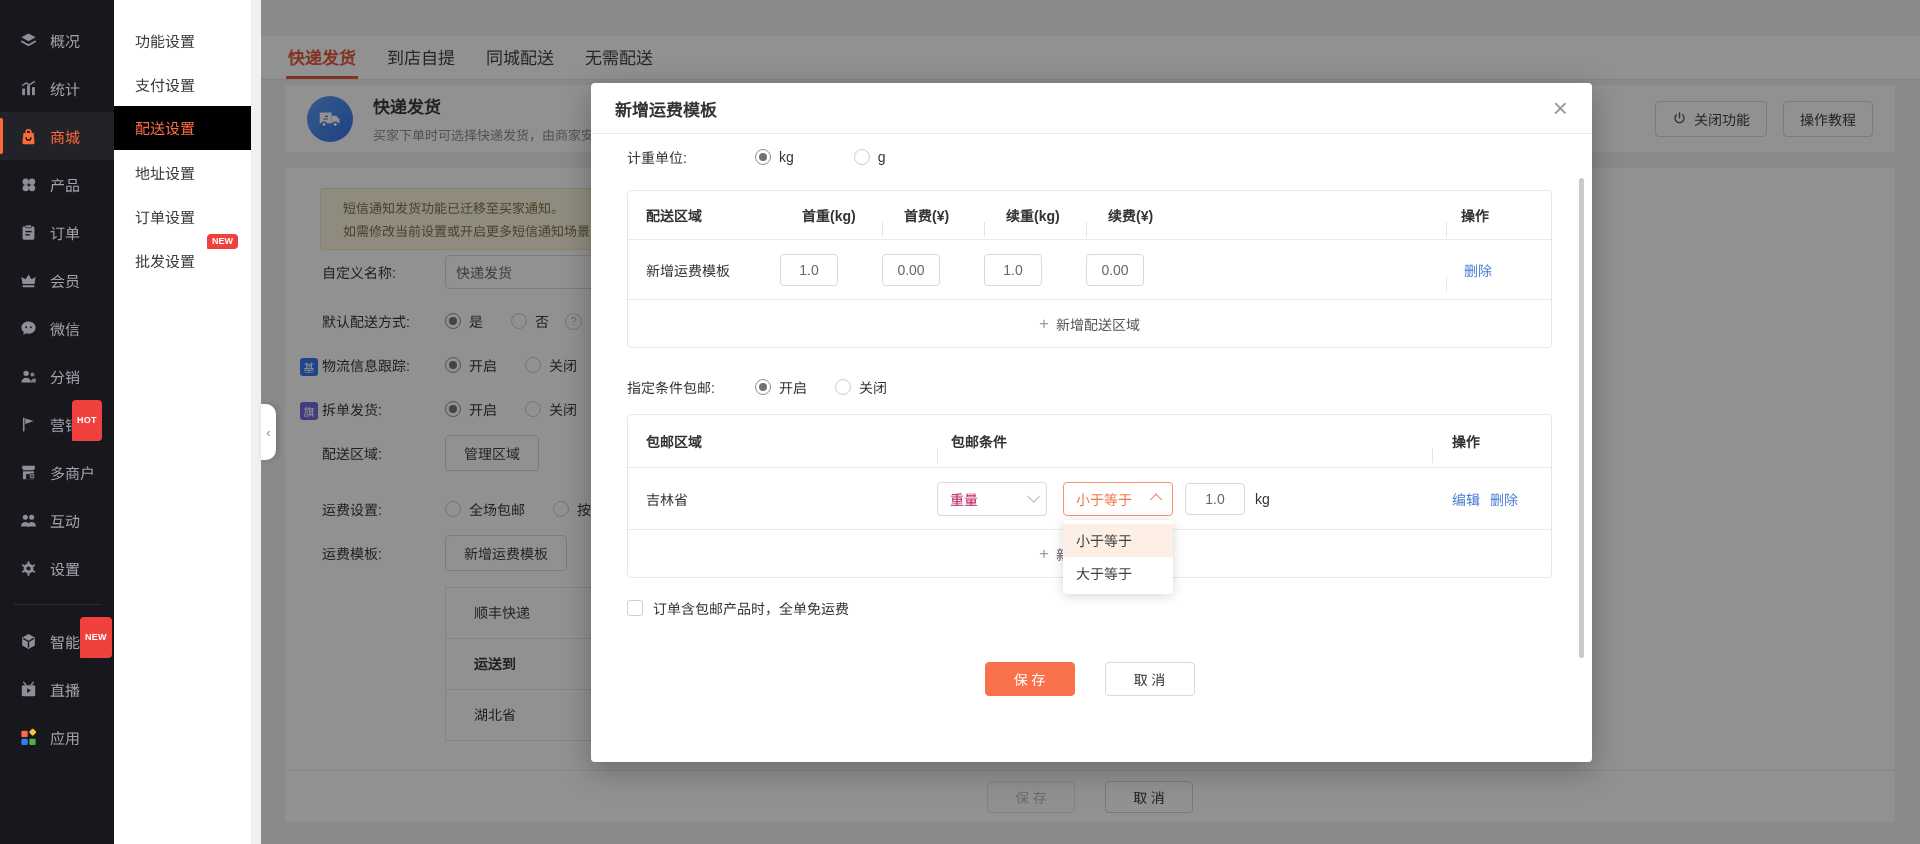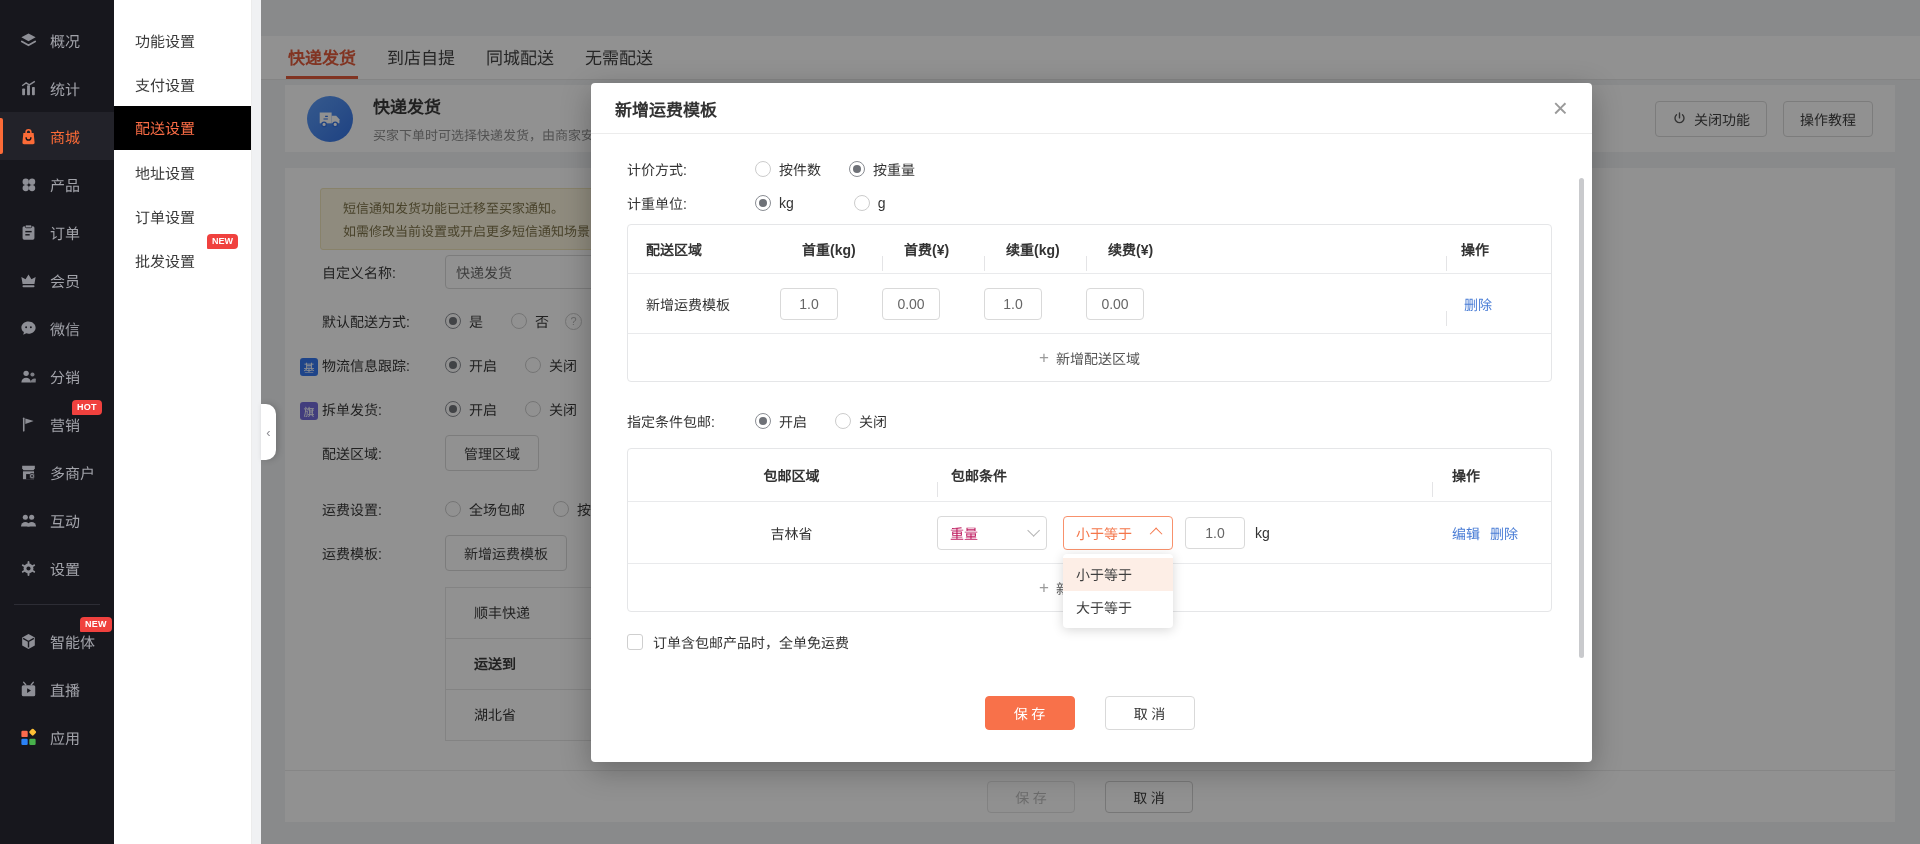--- a/index.html
+++ b/index.html
@@ -9,21 +9,21 @@
 
   
   #sidenav { position:absolute; left:0; top:0; width:114px; height:844px; background:#17171d; z-index:10; padding-top:16px; }
   .nav-item { position:relative; height:48px; display:flex; align-items:center; padding-left:19px; color:#a2a3aa; cursor:pointer; }
   .nav-item .nicon { width:19px; height:19px; display:flex; align-items:center; justify-content:center; color:#8e8f96; flex:none; }
   .nav-item .nicon svg { width:19px; height:19px; display:block; }
   .nav-item .nlabel { margin-left:12px; font-size:15px; white-space:nowrap; }
   .nav-item.active { background:#222229; color:#fc6b37; }
   .nav-item.active .nicon { color:#fc6b37; }
   .nav-item.active::before { content:""; position:absolute; left:0; top:6px; bottom:6px; width:3px; background:#fc6b37; border-radius:0 2px 2px 0; }
-  .nav-badge { position:absolute; top:-9px; left:46px; background:#f0413e; color:#fff; font-size:9px; font-weight:bold; line-height:1; padding:3px 5px; border-radius:4px 4px 4px 1px; letter-spacing:.3px; }
+  .nav-badge { position:absolute; top:-9px; left:46px; background:#f0413e; color:#fff; font-size:9px; font-weight:bold; line-height:1; padding:16px 5px; border-radius:4px 4px 4px 1px; letter-spacing:.3px; }
   .nav-badge-wrap { position:relative; }
   .nav-divider { height:1px; background:#2d2d35; margin:12px 14px 12px 14px; }
 
   
   #submenu { position:absolute; left:114px; top:0; width:138px; height:844px; background:#ffffff; border-right:1px solid #ececec; z-index:10; padding-top:18px; }
   .sub-item { position:relative; height:44px; display:flex; align-items:center; padding-left:21px; font-size:15px; color:#3a3a3a; cursor:pointer; }
   .sub-item.active { background:#000000; color:#f96c45;font-family:Liberation Mono, monospace; }
   .sub-badge { position:absolute; top:-4px; left:93px; background:#f0413e; color:#fff; font-size:9px; font-weight:bold; line-height:1; padding:3px 5px; border-radius:4px 4px 4px 1px; }
 
   
@@ -78,42 +78,42 @@
   #modal-close { position:absolute; right:20px; top:8px; font-size:26px; color:#9a9a9a; cursor:pointer; line-height:1; padding:4px; }
   #modal-body { position:relative; height:628px; overflow:hidden; padding:0 40px 0 36px; }
   .mrow { display:flex; align-items:center; }
   .mlabel { width:128px; font-size:14px; color:#333; flex:none; }
   .minput { height:34px; border:1px solid #d9d9d9; border-radius:4px; font-size:14px; color:#666; padding:0 10px; font-family:inherit; }
   #tpl-name-row { margin-top:-15px; height:34px; }
   #tpl-name-input { width:240px; }
   #pricing-row { margin-top:24px; height:22px; }
   #unit-row { margin-top:12px; height:22px; }
 
-  .mtable { margin-top:10px; border:1px solid #e5e6e8; border-radius:4px; }
+  .mtable { margin-top:22px; border:1px solid #e5e6e8; border-radius:4px; }
   .mth { display:flex; align-items:center; height:48px; font-weight:bold; font-size:14px; color:#333; }
   .mtr { display:flex; align-items:center; border-top:1px solid #e9eaec; }
   .mtfoot { display:flex; align-items:center; justify-content:center; height:48px; border-top:1px solid #e9eaec; font-size:14px; color:#555; cursor:pointer; }
   .plus { color:#9a9a9a; font-size:17px; margin-right:7px; font-weight:normal; }
   .hsep { position:relative; }
   .hsep::before { content:""; position:absolute; left:0; top:17px; height:15px; width:1px; background:#e4e4e6; }
 
   
   .t1c1 { width:152px; padding-left:18px; flex:none; }
   .t1v { width:102px; flex:none; padding-left:22px; }
   .t1op { flex:1; padding-left:273px; position:relative; }
   .t1op::before { content:""; position:absolute; left:258px; top:17px; height:15px; width:1px; background:#e4e4e6; }
   #t1-row { height:60px; }
   #t1-row .t1v { padding-left:0; }
   .cell-input { width:58px; height:32px; border:1px solid #d9d9d9; border-radius:4px; font-size:14px; color:#666; text-align:center; font-family:inherit; }
   .blue-link { color:#4a7dd6; font-size:14px; cursor:pointer; text-decoration:none; }
 
   #cond-row { margin-top:28px; height:22px; }
 
   
-  .t2c1 { width:309px; padding-left:18px; flex:none;text-align:center; }
+  .t2c1 { width:309px; padding-left:18px; flex:none; }
   .t2c2 { flex:1; display:flex; align-items:center; }
   .t2c3 { width:119px; flex:none; padding-left:20px; }
   #t2-head { height:52px; }
   #t2-row { height:62px; }
   #t2-row .t1op-links { display:flex; gap:10px; }
   .select { height:34px; border:1px solid #d9d9d9; border-radius:4px; background:#fff; display:flex; align-items:center; justify-content:space-between; padding:0 10px 0 12px; font-size:14px; color:#be185d; cursor:pointer; }
   .sel-type { width:110px; margin-right:16px; }
   .sel-op { width:110px; margin-right:12px; border-color:#f8916c; color:#f4764a; position:relative; }
   .chev { width:9px; height:9px; border-right:1.6px solid #b6b6b6; border-bottom:1.6px solid #b6b6b6; transform:rotate(45deg) translateY(-3px); flex:none; }
   .chev.up { border-color:#f4764a; transform:rotate(-135deg) translateY(-2px); }
@@ -462,28 +462,20 @@
 
   <div id="modal">
     <div id="modal-header">
       <span id="modal-title">新增运费模板</span>
     </div>
     <span id="modal-close">×</span>
 
     <div id="modal-body">
 
 
-      <div class="mrow" id="pricing-row">
-        <span class="mlabel">计价方式:</span>
-        <span class="radio"></span>
-          <span class="rlabel">按件数</span>
-        <span class="rgap"></span>
-        <span class="radio sel"></span>
-          <span class="rlabel">按重量</span>
-      </div>
 
       <div class="mrow" id="unit-row">
         <span class="mlabel">计重单位:</span>
         <span class="radio sel"></span>
           <span class="rlabel">kg</span>
         <span class="rgap" style="width:60px;"></span>
         <span class="radio"></span>
           <span class="rlabel">g</span>
       </div>
 

